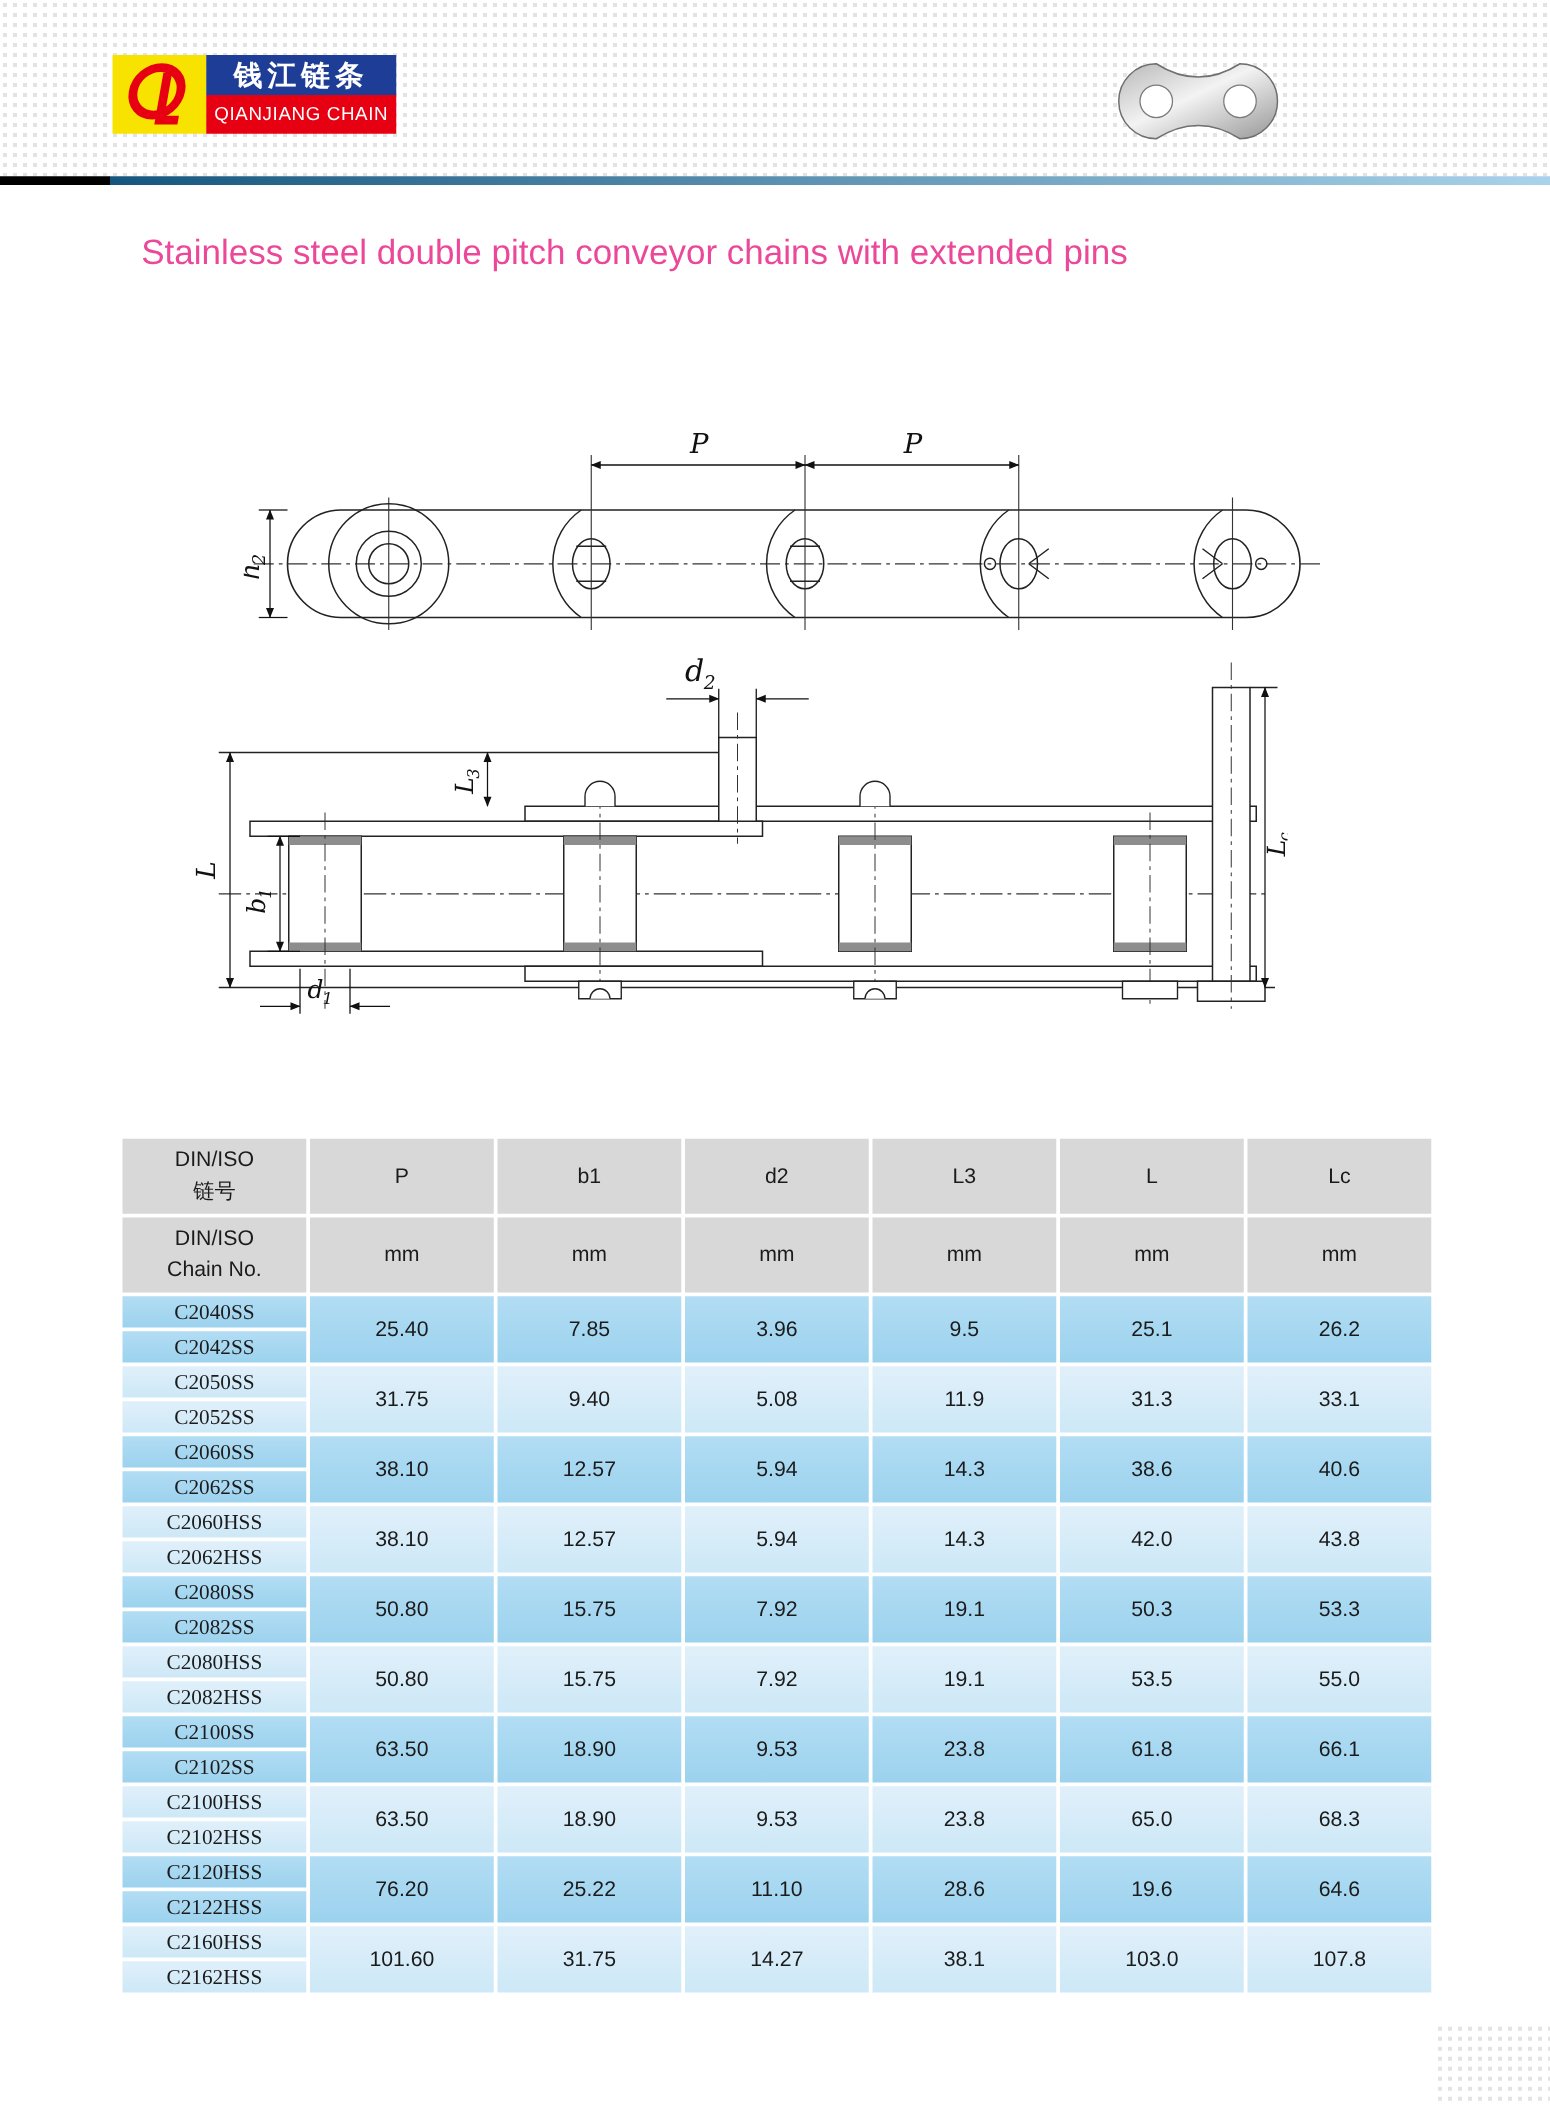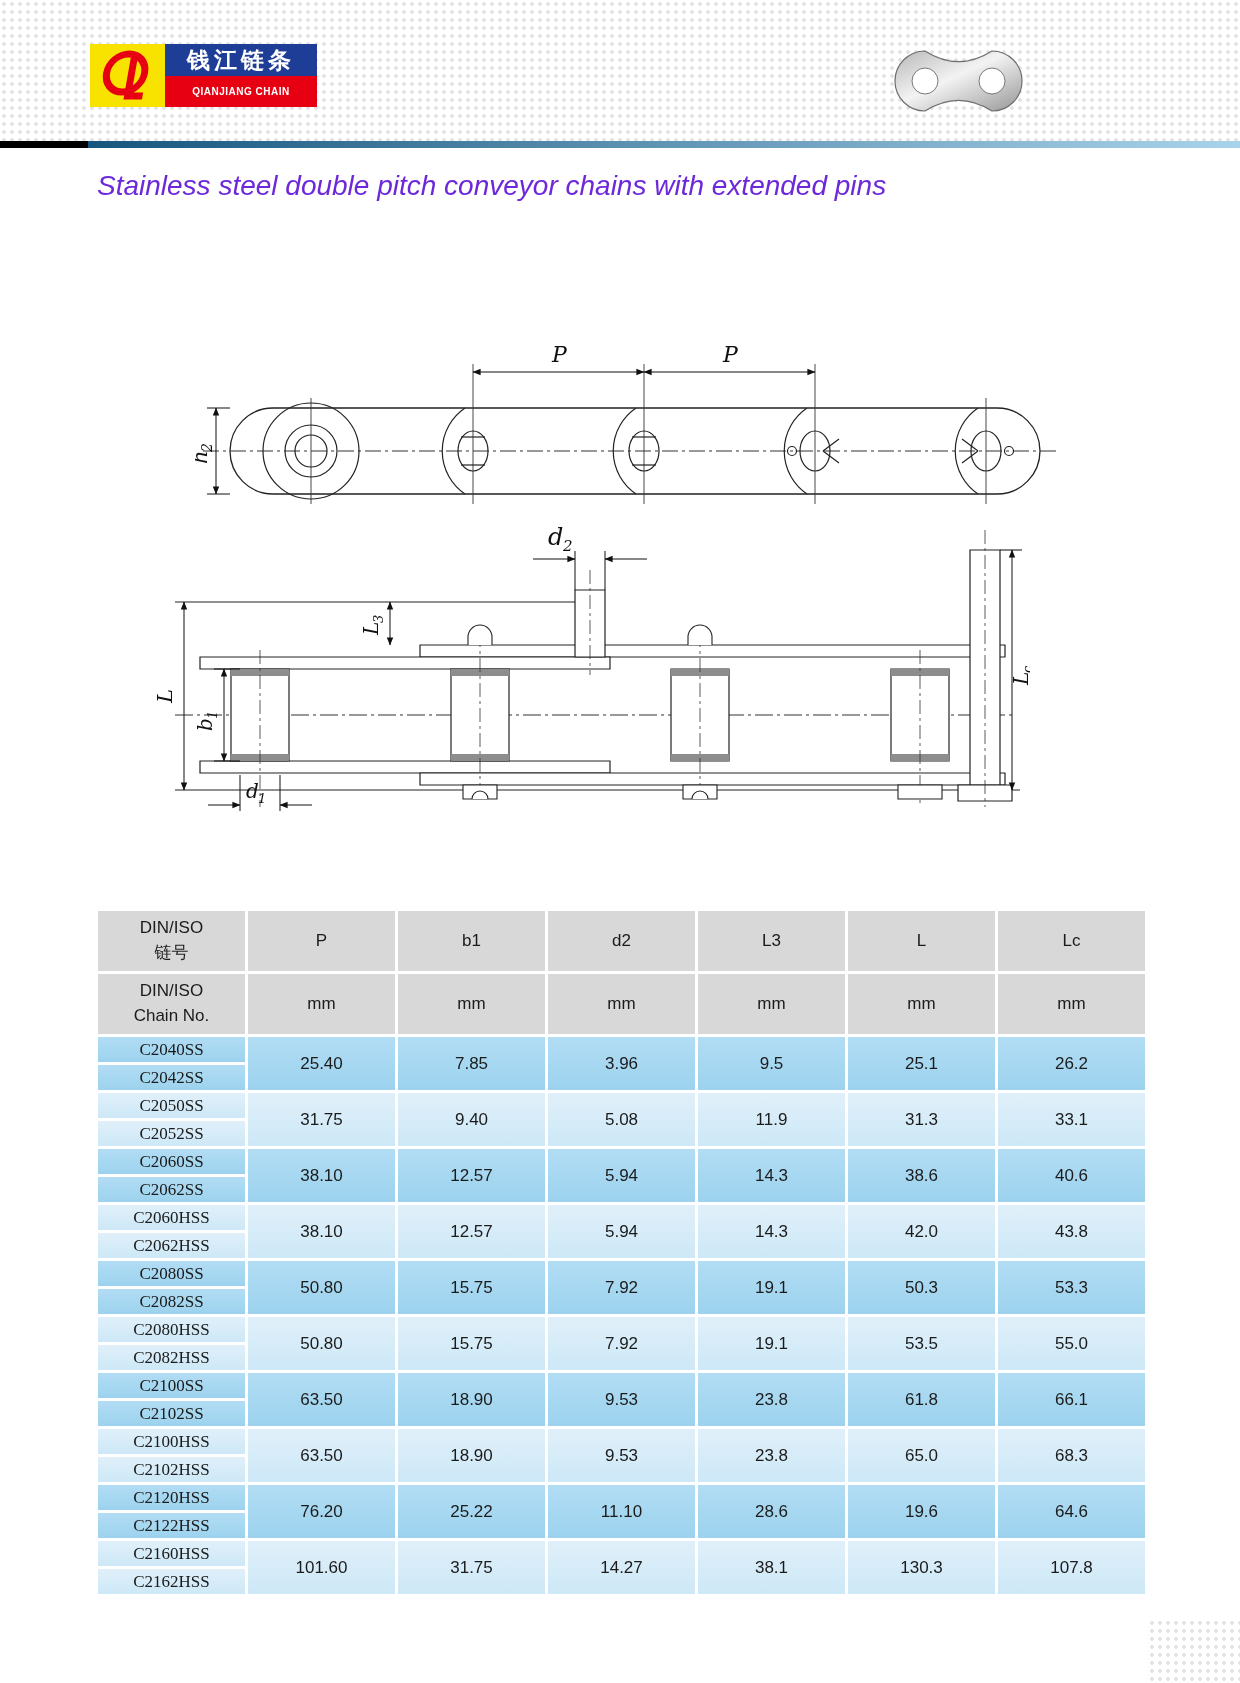--- a/index.html
+++ b/index.html
@@ -14,28 +14,28 @@
   #divider{position:absolute;left:0;top:141px;width:1240px;height:7px;
     background:linear-gradient(90deg,#000 0,#000 88px,#16567e 88px,#a9d3ea 100%);}
 
   
   #logo{position:absolute;left:90px;top:44px;display:flex;height:63px;}
   #logo .emblem{width:75px;height:63px;background:#f8e300;display:flex;align-items:center;justify-content:center;}
   #logo .bands{width:152px;display:flex;flex-direction:column;}
   #logo .band-blue{height:32px;background:#1e3d96;color:#fff;display:flex;align-items:center;justify-content:center;
      font-size:23px;font-weight:bold;letter-spacing:4px;}
   #logo .band-red{height:31px;background:#e60012;color:#fff;display:flex;align-items:center;justify-content:center;
-     font-size:10px;font-weight:bold;letter-spacing:0.5px;}
+     font-size:15px;font-weight:normal;letter-spacing:0.5px;}
 
   #plate-img{position:absolute;left:885px;top:40px;}
 
   
   #title-block{position:absolute;left:97px;top:170px;}
   #title-zh{font-size:25px;color:#111;margin:0 0 8px 0;font-weight:400;}
-  #title-en{font-size:28px;color:#6d28d9;margin:0;font-weight:400;font-style:italic;}
+  #title-en{font-size:28px;color:#ec4899;margin:16px;font-weight:400;}
 
   
   .diag{position:absolute;}
   .diag line,.diag path,.diag rect,.diag circle,.diag ellipse{vector-effect:non-scaling-stroke;}
   .dimtext{font-family:"DejaVu Serif",serif;font-style:italic;fill:#111;}
 
   
   #chain-table{position:absolute;left:95px;top:908px;width:1050px;
      border-collapse:separate;border-spacing:3px;table-layout:fixed;}
   #chain-table th,#chain-table td{text-align:center;vertical-align:middle;font-weight:400;
@@ -407,21 +407,21 @@
         </tr>
         <tr>
           <td class="chain dark">C2122HSS</td>
         </tr>
         <tr>
           <td class="chain light">C2160HSS</td>
           <td rowspan="2" class="light">101.60</td>
           <td rowspan="2" class="light">31.75</td>
           <td rowspan="2" class="light">14.27</td>
           <td rowspan="2" class="light">38.1</td>
-          <td rowspan="2" class="light">130.3</td>
+          <td rowspan="2" class="light">103.0</td>
           <td rowspan="2" class="light">107.8</td>
         </tr>
         <tr>
           <td class="chain light">C2162HSS</td>
         </tr>
       </tbody>
   </table>
 
   <div id="corner-dots" class="dotgrid"></div>
 

